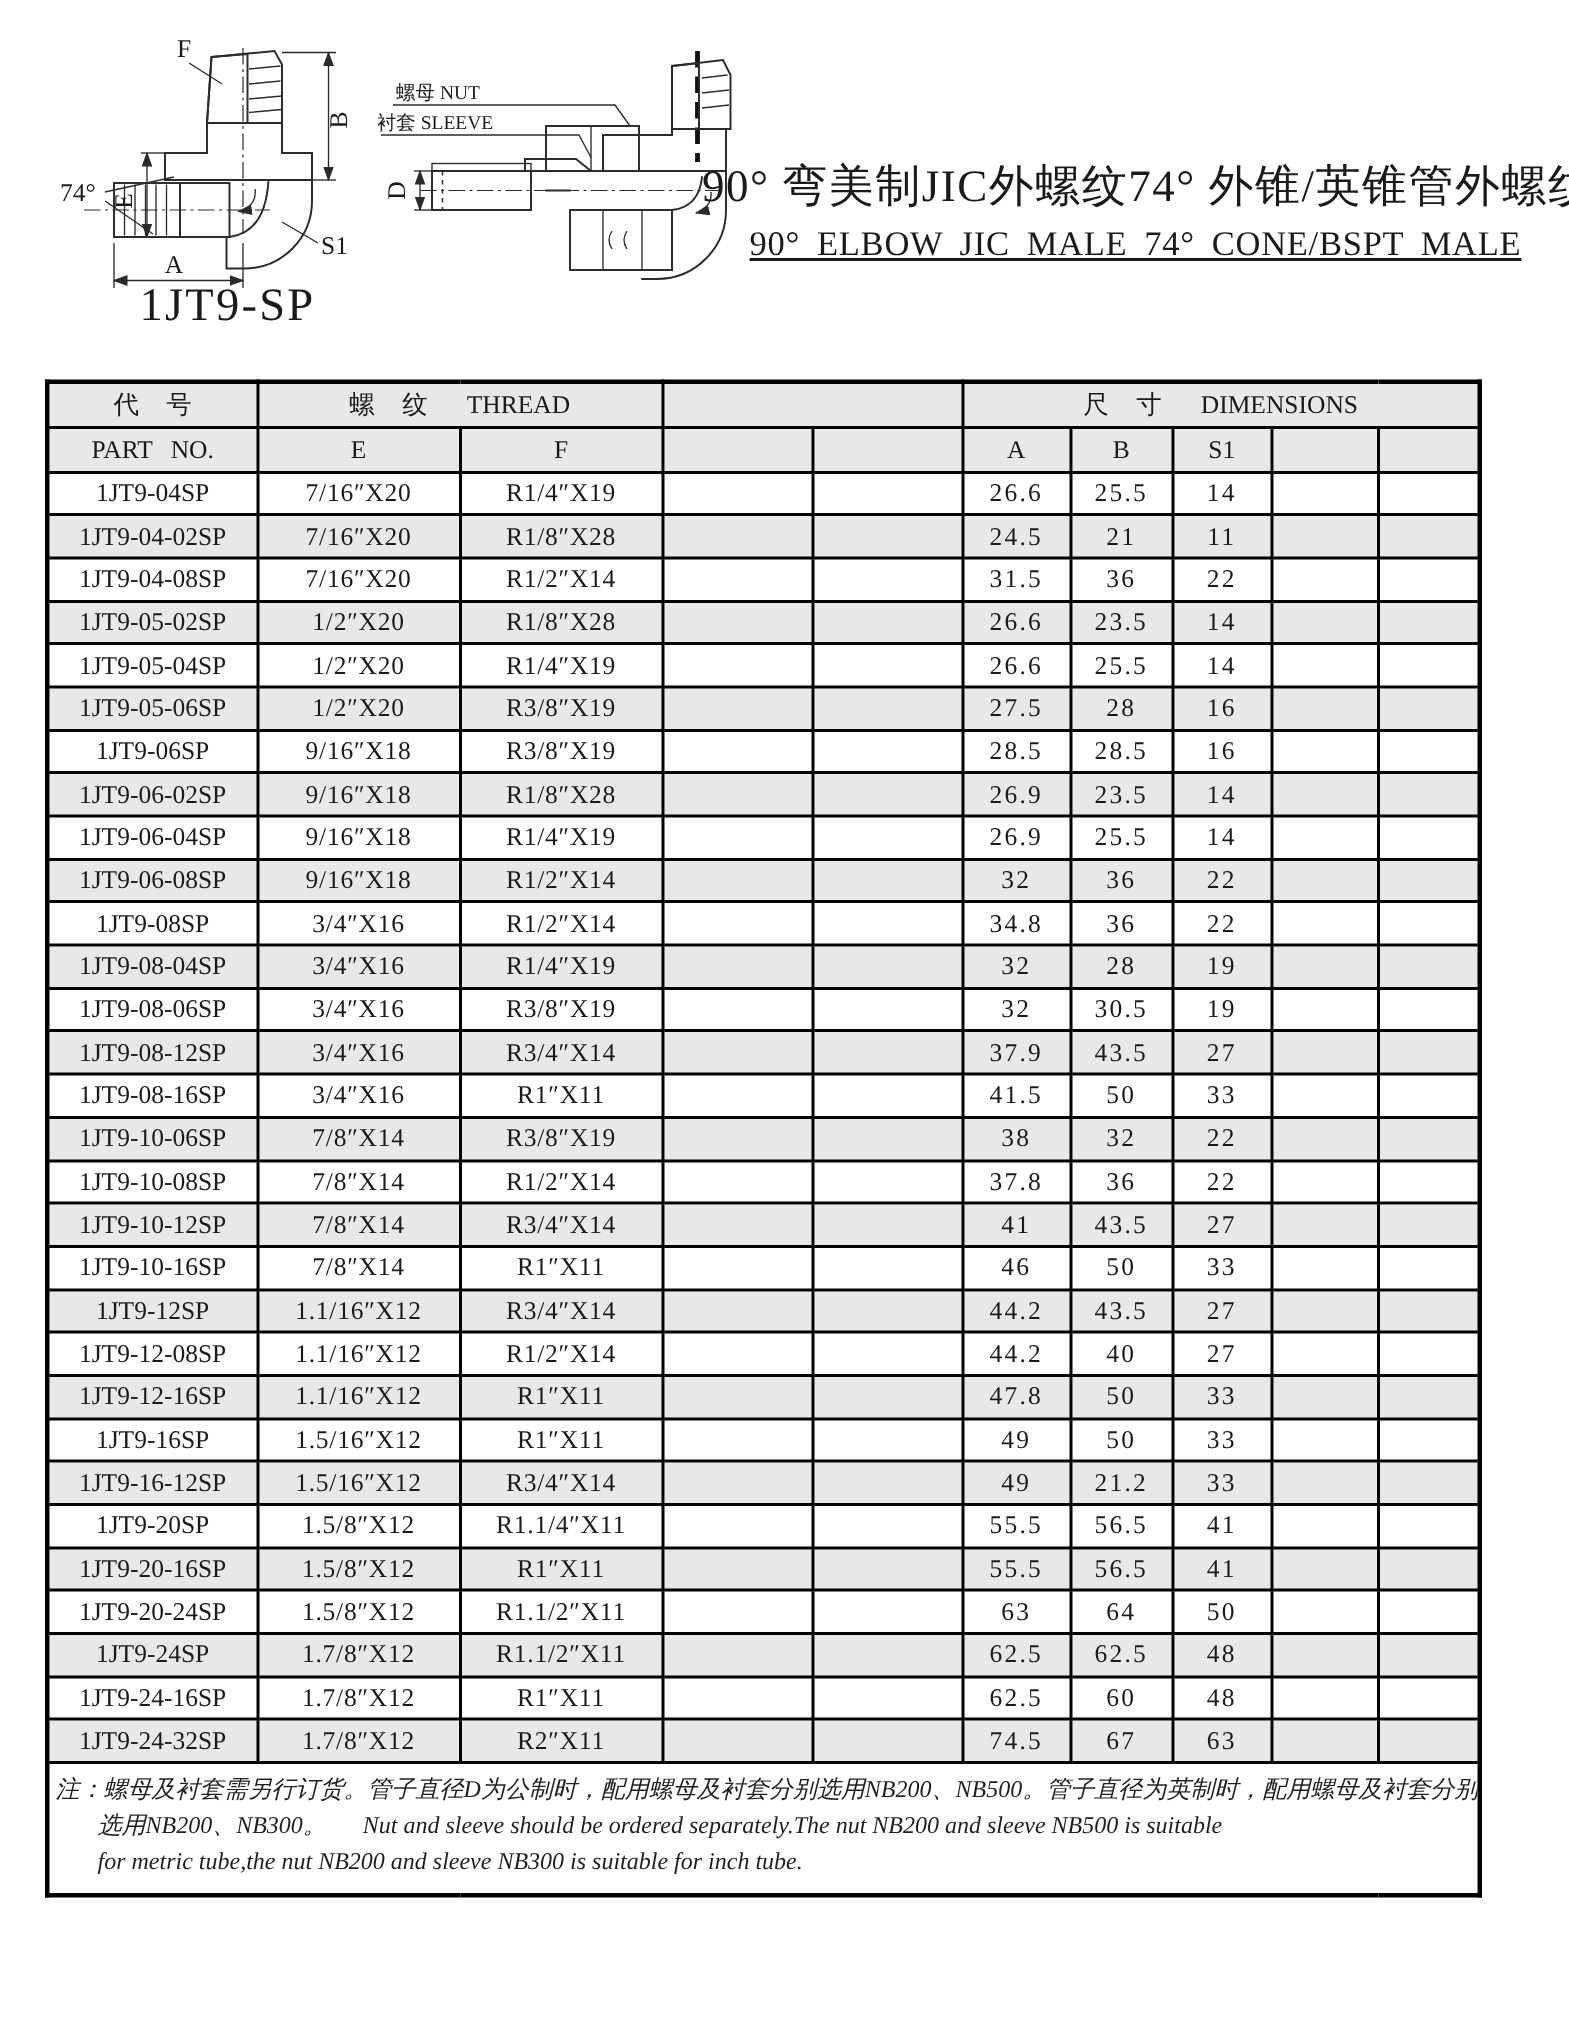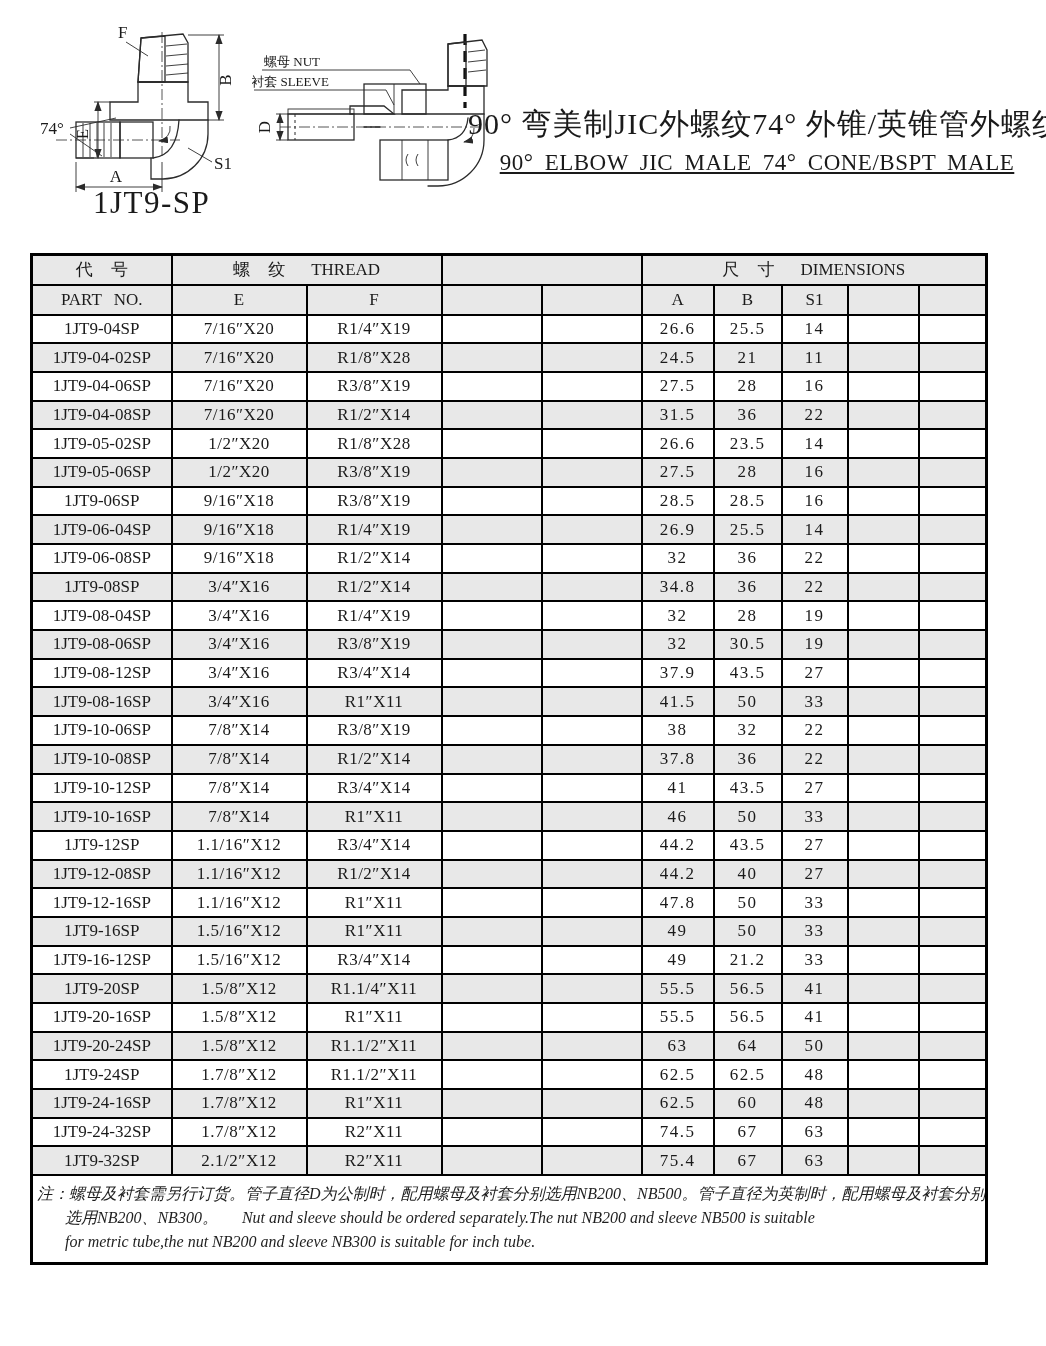--- a/index.html
+++ b/index.html
@@ -221,80 +221,92 @@
     <td class="thread-cell">R1/8″X28</td>
     <td></td>
     <td></td>
     <td class="num-cell">24.5</td>
     <td class="num-cell">21</td>
     <td class="num-cell">11</td>
     <td></td>
     <td></td>
   </tr>
       <tr>
-    <td>1JT9-04-06SP</td>
+    <td>1JT9-04-08SP</td>
     <td class="thread-cell">7/16″X20</td>
+    <td class="thread-cell">R1/2″X14</td>
+    <td></td>
+    <td></td>
+    <td class="num-cell">31.5</td>
+    <td class="num-cell">36</td>
+    <td class="num-cell">22</td>
+    <td></td>
+    <td></td>
+  </tr>
+      <tr>
+    <td>1JT9-05-02SP</td>
+    <td class="thread-cell">1/2″X20</td>
+    <td class="thread-cell">R1/8″X28</td>
+    <td></td>
+    <td></td>
+    <td class="num-cell">26.6</td>
+    <td class="num-cell">23.5</td>
+    <td class="num-cell">14</td>
+    <td></td>
+    <td></td>
+  </tr>
+      <tr>
+    <td>1JT9-05-04SP</td>
+    <td class="thread-cell">1/2″X20</td>
+    <td class="thread-cell">R1/4″X19</td>
+    <td></td>
+    <td></td>
+    <td class="num-cell">26.6</td>
+    <td class="num-cell">25.5</td>
+    <td class="num-cell">14</td>
+    <td></td>
+    <td></td>
+  </tr>
+      <tr>
+    <td>1JT9-05-06SP</td>
+    <td class="thread-cell">1/2″X20</td>
     <td class="thread-cell">R3/8″X19</td>
     <td></td>
     <td></td>
     <td class="num-cell">27.5</td>
     <td class="num-cell">28</td>
     <td class="num-cell">16</td>
     <td></td>
     <td></td>
   </tr>
       <tr>
-    <td>1JT9-04-08SP</td>
-    <td class="thread-cell">7/16″X20</td>
-    <td class="thread-cell">R1/2″X14</td>
-    <td></td>
-    <td></td>
-    <td class="num-cell">31.5</td>
-    <td class="num-cell">36</td>
-    <td class="num-cell">22</td>
-    <td></td>
-    <td></td>
-  </tr>
-      <tr>
-    <td>1JT9-05-02SP</td>
-    <td class="thread-cell">1/2″X20</td>
-    <td class="thread-cell">R1/8″X28</td>
-    <td></td>
-    <td></td>
-    <td class="num-cell">26.6</td>
-    <td class="num-cell">23.5</td>
-    <td class="num-cell">14</td>
-    <td></td>
-    <td></td>
-  </tr>
-      <tr>
-    <td>1JT9-05-06SP</td>
-    <td class="thread-cell">1/2″X20</td>
-    <td class="thread-cell">R3/8″X19</td>
-    <td></td>
-    <td></td>
-    <td class="num-cell">27.5</td>
-    <td class="num-cell">28</td>
-    <td class="num-cell">16</td>
-    <td></td>
-    <td></td>
-  </tr>
-      <tr>
     <td>1JT9-06SP</td>
     <td class="thread-cell">9/16″X18</td>
     <td class="thread-cell">R3/8″X19</td>
     <td></td>
     <td></td>
     <td class="num-cell">28.5</td>
     <td class="num-cell">28.5</td>
     <td class="num-cell">16</td>
     <td></td>
     <td></td>
   </tr>
       <tr>
+    <td>1JT9-06-02SP</td>
+    <td class="thread-cell">9/16″X18</td>
+    <td class="thread-cell">R1/8″X28</td>
+    <td></td>
+    <td></td>
+    <td class="num-cell">26.9</td>
+    <td class="num-cell">23.5</td>
+    <td class="num-cell">14</td>
+    <td></td>
+    <td></td>
+  </tr>
+      <tr>
     <td>1JT9-06-04SP</td>
     <td class="thread-cell">9/16″X18</td>
     <td class="thread-cell">R1/4″X19</td>
     <td></td>
     <td></td>
     <td class="num-cell">26.9</td>
     <td class="num-cell">25.5</td>
     <td class="num-cell">14</td>
     <td></td>
     <td></td>
@@ -539,32 +551,20 @@
     <td></td>
     <td></td>
   </tr>
       <tr>
     <td>1JT9-24-32SP</td>
     <td class="thread-cell">1.7/8″X12</td>
     <td class="thread-cell">R2″X11</td>
     <td></td>
     <td></td>
     <td class="num-cell">74.5</td>
-    <td class="num-cell">67</td>
-    <td class="num-cell">63</td>
-    <td></td>
-    <td></td>
-  </tr>
-      <tr>
-    <td>1JT9-32SP</td>
-    <td class="thread-cell">2.1/2″X12</td>
-    <td class="thread-cell">R2″X11</td>
-    <td></td>
-    <td></td>
-    <td class="num-cell">75.4</td>
     <td class="num-cell">67</td>
     <td class="num-cell">63</td>
     <td></td>
     <td></td>
   </tr>
     </tbody>
   <tbody>
     <tr>
       <td class="note-cell" colspan="10">
         <div class="note-line">注：螺母及衬套需另行订货。管子直径D为公制时，配用螺母及衬套分别选用NB200、NB500。管子直径为英制时，配用螺母及衬套分别</div>

